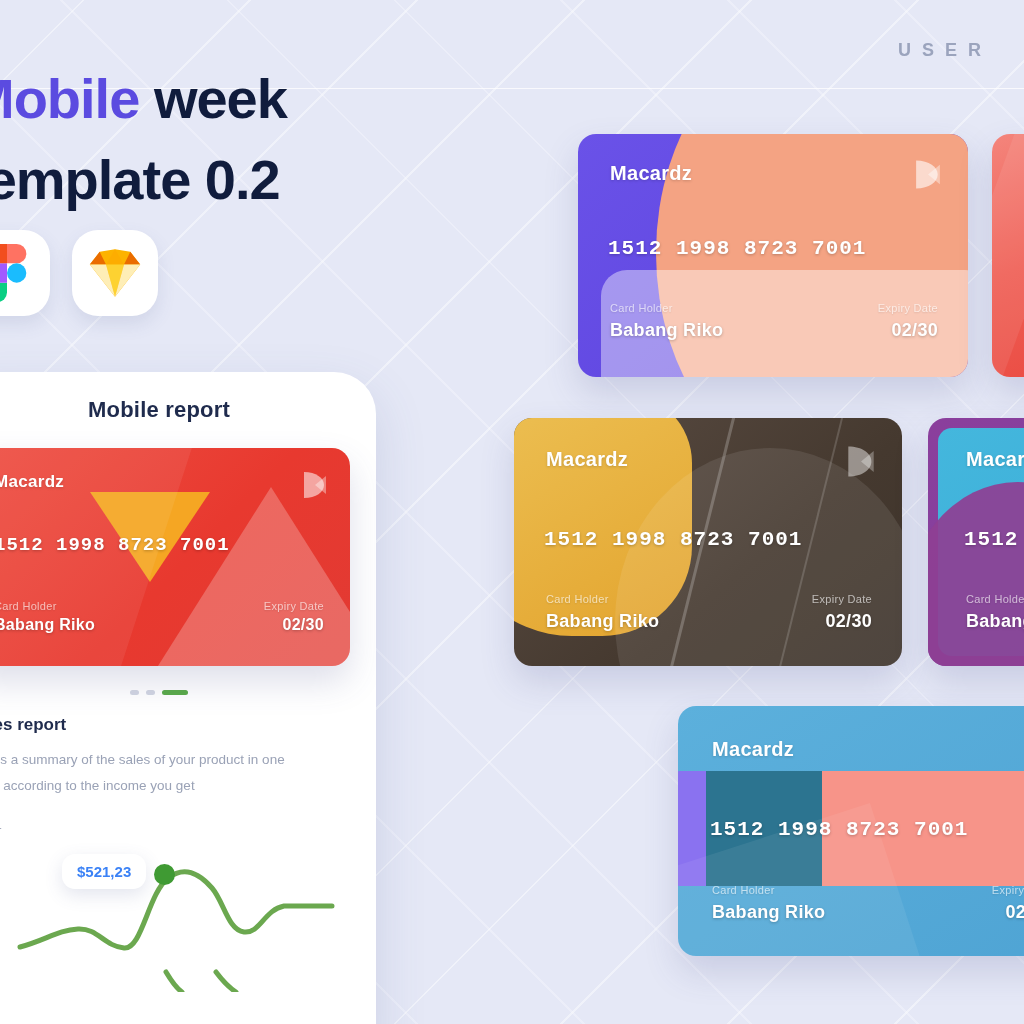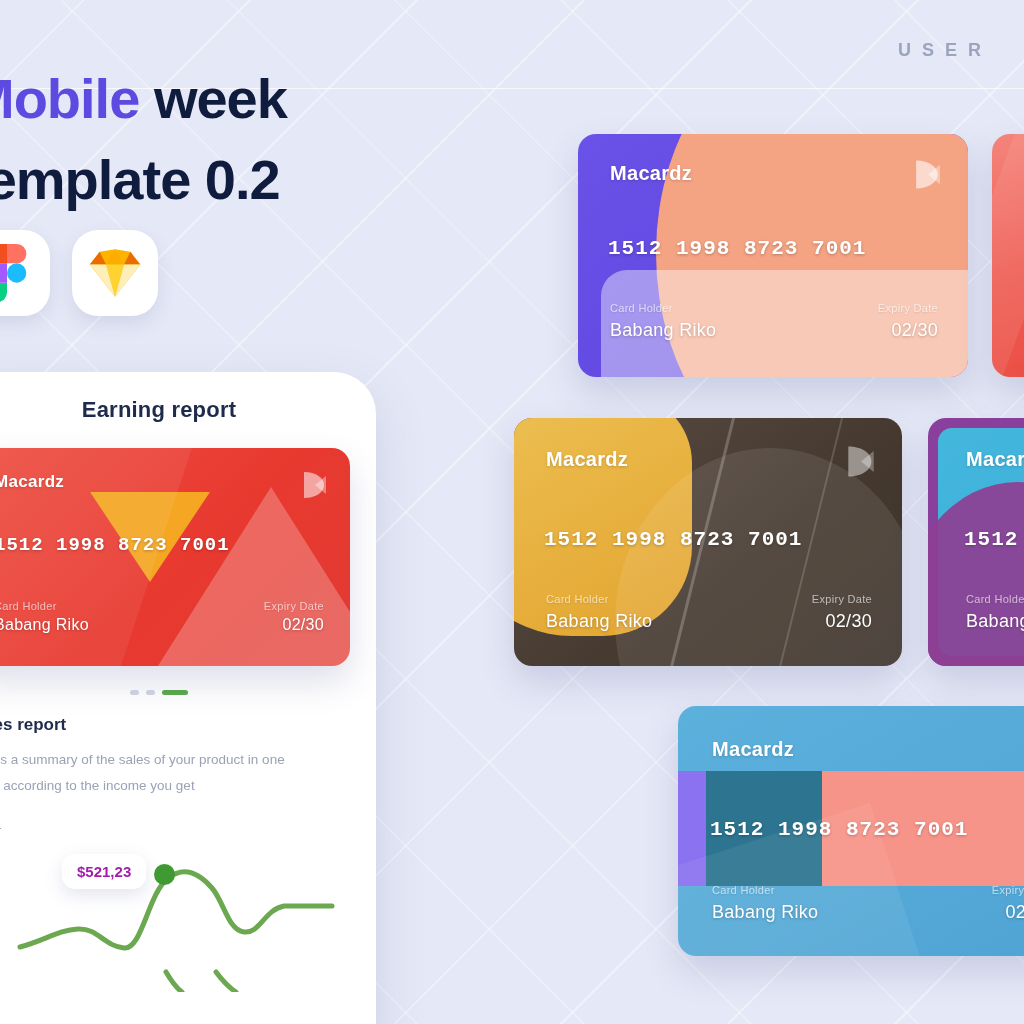--- a/index.html
+++ b/index.html
@@ -74,21 +74,21 @@
     font-weight:700; letter-spacing:1px;
     text-shadow:0 1px 3px rgba(0,0,0,.25);
     white-space:nowrap;
   }
   .lbl {
     position:absolute; font-size:11px; font-weight:400;
     opacity:.62; letter-spacing:.3px;
     text-shadow:0 1px 2px rgba(0,0,0,.2);
   }
   .val {
-    position:absolute; font-weight:400; letter-spacing:.3px;
+    position:absolute; font-weight:700; letter-spacing:.3px;
     text-shadow:0 1px 3px rgba(0,0,0,.25);
   }
 
   
   #phone-card { height:218px; }
   #phone-card .brand { left:26px; top:24px; font-size:17px; }
   #phone-card .cnumber { left:26px; top:86px; font-size:19px; }
   #phone-card .lbl.h { left:26px; top:152px; }
   #phone-card .val.h { left:26px; top:168px; font-size:16px; }
   #phone-card .lbl.e { right:26px; top:152px; }
@@ -110,21 +110,21 @@
   }
   #chart-area { position:relative; margin-top:24px; height:170px; }
   .ylab {
     position:absolute; left:0; font-size:12px; color:#a5abbd; font-weight:500;
   }
   #chart-svg { position:absolute; left:48px; top:0; }
   #tooltip {
     position:absolute; left:94px; top:32px;
     background:#fff; border-radius:13px; padding:9px 15px;
     box-shadow:0 6px 18px rgba(80,92,150,.16);
-    font-size:15px; font-weight:700; color:#a21caf; white-space:nowrap;
+    font-size:15px; font-weight:700; color:#3b82f6; white-space:nowrap;
   }
   #peak-dot {
     position:absolute; left:186px; top:42px; width:21px; height:21px;
     border-radius:50%; background:#3f9a33;
   }
 
   
   #user-label {
     position:absolute; right:32px; top:40px;
     font-size:18px; font-weight:600; letter-spacing:11px;
@@ -200,21 +200,21 @@
         <path d="M2 18h18l10 36z" fill="#feeeb7"></path>
         <path d="M58 18H40L30 54z" fill="#feeeb7"></path>
       </svg>
     </div>
   </div>
 
   <div id="phone">
 
     <div id="phone-header">
 
-      <div id="phone-title">Earning report</div>
+      <div id="phone-title">Mobile report</div>
     </div>
 
     <div id="phone-card-wrap">
       <div class="ccard" id="phone-card" style="background:linear-gradient(135deg,#ee4f43 0%,#e8392f 55%,#e23a33 100%);">
 
         <div class="shape" style="left:48%;top:18%;width:0;height:0;border-left:120px solid transparent;border-right:120px solid transparent;border-bottom:190px solid rgba(255,255,255,.24);"></div>
         <div class="shape" style="left:32%;top:20%;width:0;height:0;border-left:60px solid transparent;border-right:60px solid transparent;border-top:90px solid #f5a623;"></div>
         <div class="shape" style="left:-10%;top:-20%;width:56%;height:160%;background:rgba(255,255,255,.07);transform:rotate(18deg);"></div>
 
         <div class="content">

